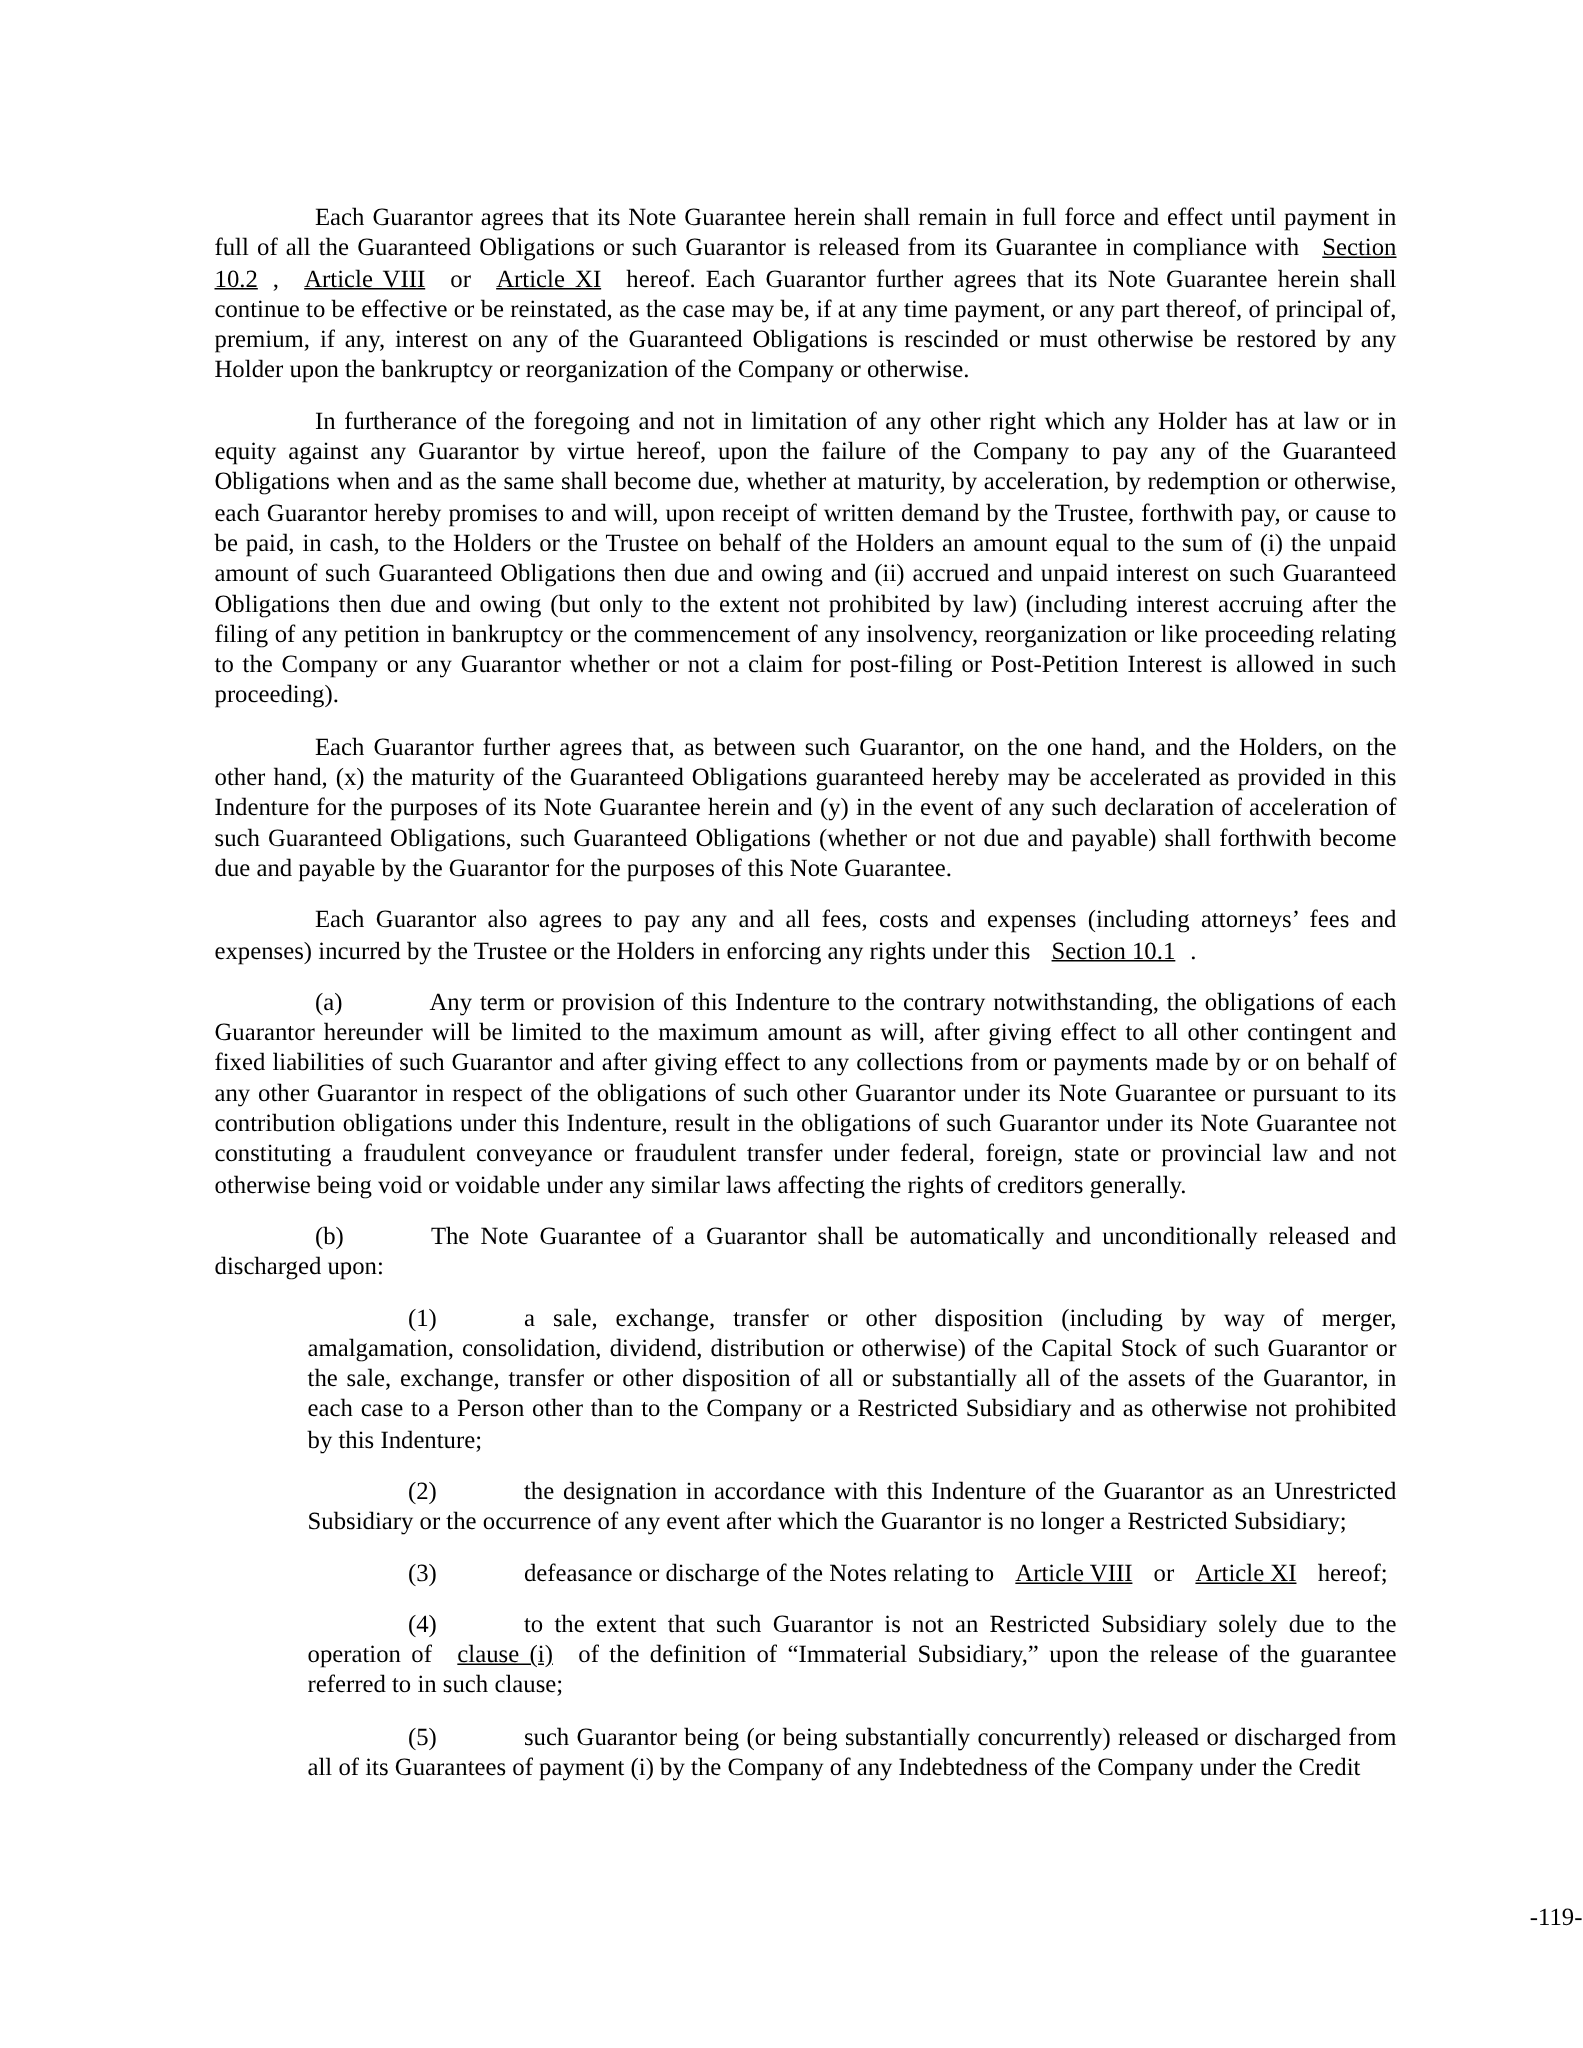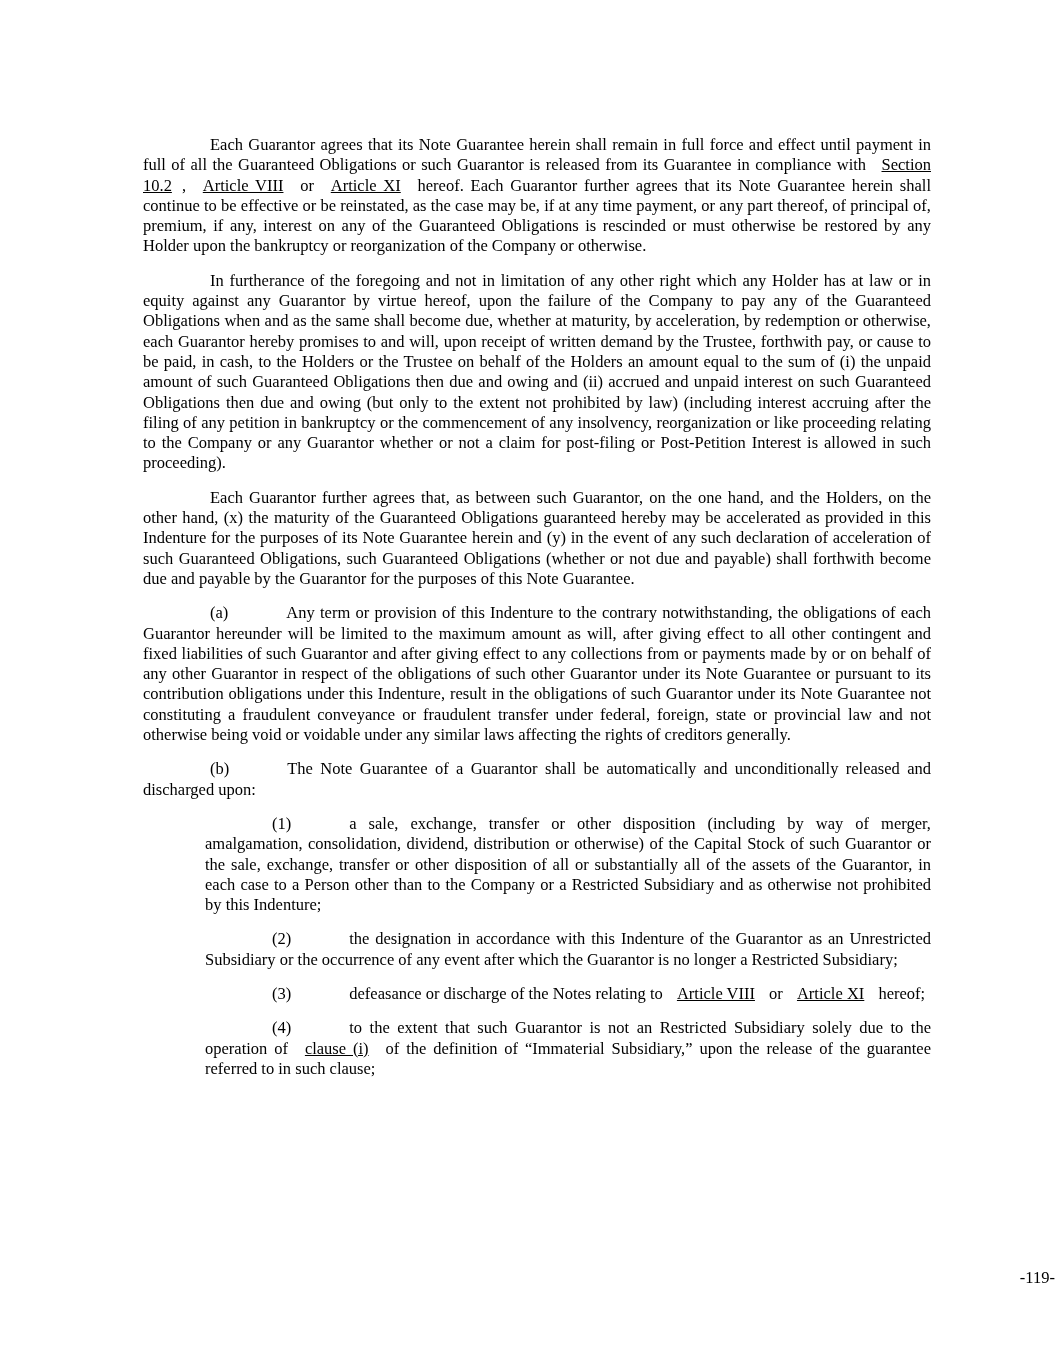--- a/index.html
+++ b/index.html
@@ -39,21 +39,23 @@
   }
 </style>
 </head>
 <body>
 
 <div class="page">
   <div class="doc-body">
       <p class="para"><span>Each Guarantor agrees that its Note Guarantee herein shall remain in full force and effect until payment in full of all the Guaranteed Obligations or such Guarantor is released from its Guarantee in compliance with </span><span class="u">Section 10.2</span><span>, </span><span class="u">Article VIII</span><span> or </span><span class="u">Article XI</span><span> hereof. Each Guarantor further agrees that its Note Guarantee herein shall continue to be effective or be reinstated, as the case may be, if at any time payment, or any part thereof, of principal of, premium, if any, interest on any of the Guaranteed Obligations is rescinded or must otherwise be restored by any Holder upon the bankruptcy or reorganization of the Company or otherwise.</span></p>
       <p class="para"><span>In furtherance of the foregoing and not in limitation of any other right which any Holder has at law or in equity against any Guarantor by virtue hereof, upon the failure of the Company to pay any of the Guaranteed Obligations when and as the same shall become due, whether at maturity, by acceleration, by redemption or otherwise, each Guarantor hereby promises to and will, upon receipt of written demand by the Trustee, forthwith pay, or cause to be paid, in cash, to the Holders or the Trustee on behalf of the Holders an amount equal to the sum of (i) the unpaid amount of such Guaranteed Obligations then due and owing and (ii) accrued and unpaid interest on such Guaranteed Obligations then due and owing (but only to the extent not prohibited by law) (including interest accruing after the filing of any petition in bankruptcy or the commencement of any insolvency, reorganization or like proceeding relating to the Company or any Guarantor whether or not a claim for post-filing or Post-Petition Interest is allowed in such proceeding).</span></p>
       <p class="para"><span>Each Guarantor further agrees that, as between such Guarantor, on the one hand, and the Holders, on the other hand, (x) the maturity of the Guaranteed Obligations guaranteed hereby may be accelerated as provided in this Indenture for the purposes of its Note Guarantee herein and (y) in the event of any such declaration of acceleration of such Guaranteed Obligations, such Guaranteed Obligations (whether or not due and payable) shall forthwith become due and payable by the Guarantor for the purposes of this Note Guarantee.</span></p>
+      <p class="para"><span>Each Guarantor also agrees to pay any and all fees, costs and expenses (including attorneys’ fees and expenses) incurred by the Trustee or the Holders in enforcing any rights under this </span><span class="u">Section 10.1</span><span>.</span></p>
       <p class="para"><span>(a)</span><span class="tab"></span><span>Any term or provision of this Indenture to the contrary notwithstanding, the obligations of each Guarantor hereunder will be limited to the maximum amount as will, after giving effect to all other contingent and fixed liabilities of such Guarantor and after giving effect to any collections from or payments made by or on behalf of any other Guarantor in respect of the obligations of such other Guarantor under its Note Guarantee or pursuant to its contribution obligations under this Indenture, result in the obligations of such Guarantor under its Note Guarantee not constituting a fraudulent conveyance or fraudulent transfer under federal, foreign, state or provincial law and not otherwise being void or voidable under any similar laws affecting the rights of creditors generally.</span></p>
       <p class="para"><span>(b)</span><span class="tab"></span><span>The Note Guarantee of a Guarantor shall be automatically and unconditionally released and discharged upon:</span></p>
       <p class="item"><span>(1)</span><span class="tab"></span><span>a sale, exchange, transfer or other disposition (including by way of merger, amalgamation, consolidation, dividend, distribution or otherwise) of the Capital Stock of such Guarantor or the sale, exchange, transfer or other disposition of all or substantially all of the assets of the Guarantor, in each case to a Person other than to the Company or a Restricted Subsidiary and as otherwise not prohibited by this Indenture;</span></p>
       <p class="item"><span>(2)</span><span class="tab"></span><span>the designation in accordance with this Indenture of the Guarantor as an Unrestricted Subsidiary or the occurrence of any event after which the Guarantor is no longer a Restricted Subsidiary;</span></p>
       <p class="item"><span>(3)</span><span class="tab"></span><span>defeasance or discharge of the Notes relating to </span><span class="u">Article VIII</span><span> or </span><span class="u">Article XI</span><span> hereof;</span></p>
       <p class="item"><span>(4)</span><span class="tab"></span><span>to the extent that such Guarantor is not an Restricted Subsidiary solely due to the operation of </span><span class="u">clause (i)</span><span> of the definition of “Immaterial Subsidiary,” upon the release of the guarantee referred to in such clause;</span></p>
+      <p class="item"><span>(5)</span><span class="tab"></span><span>such Guarantor being (or being substantially concurrently) released or discharged from all of its Guarantees of payment (i) by the Company of any Indebtedness of the Company under the Credit</span></p>
     </div>
   <div class="footer">-119-</div>
 </div>
 
 </body></html>

